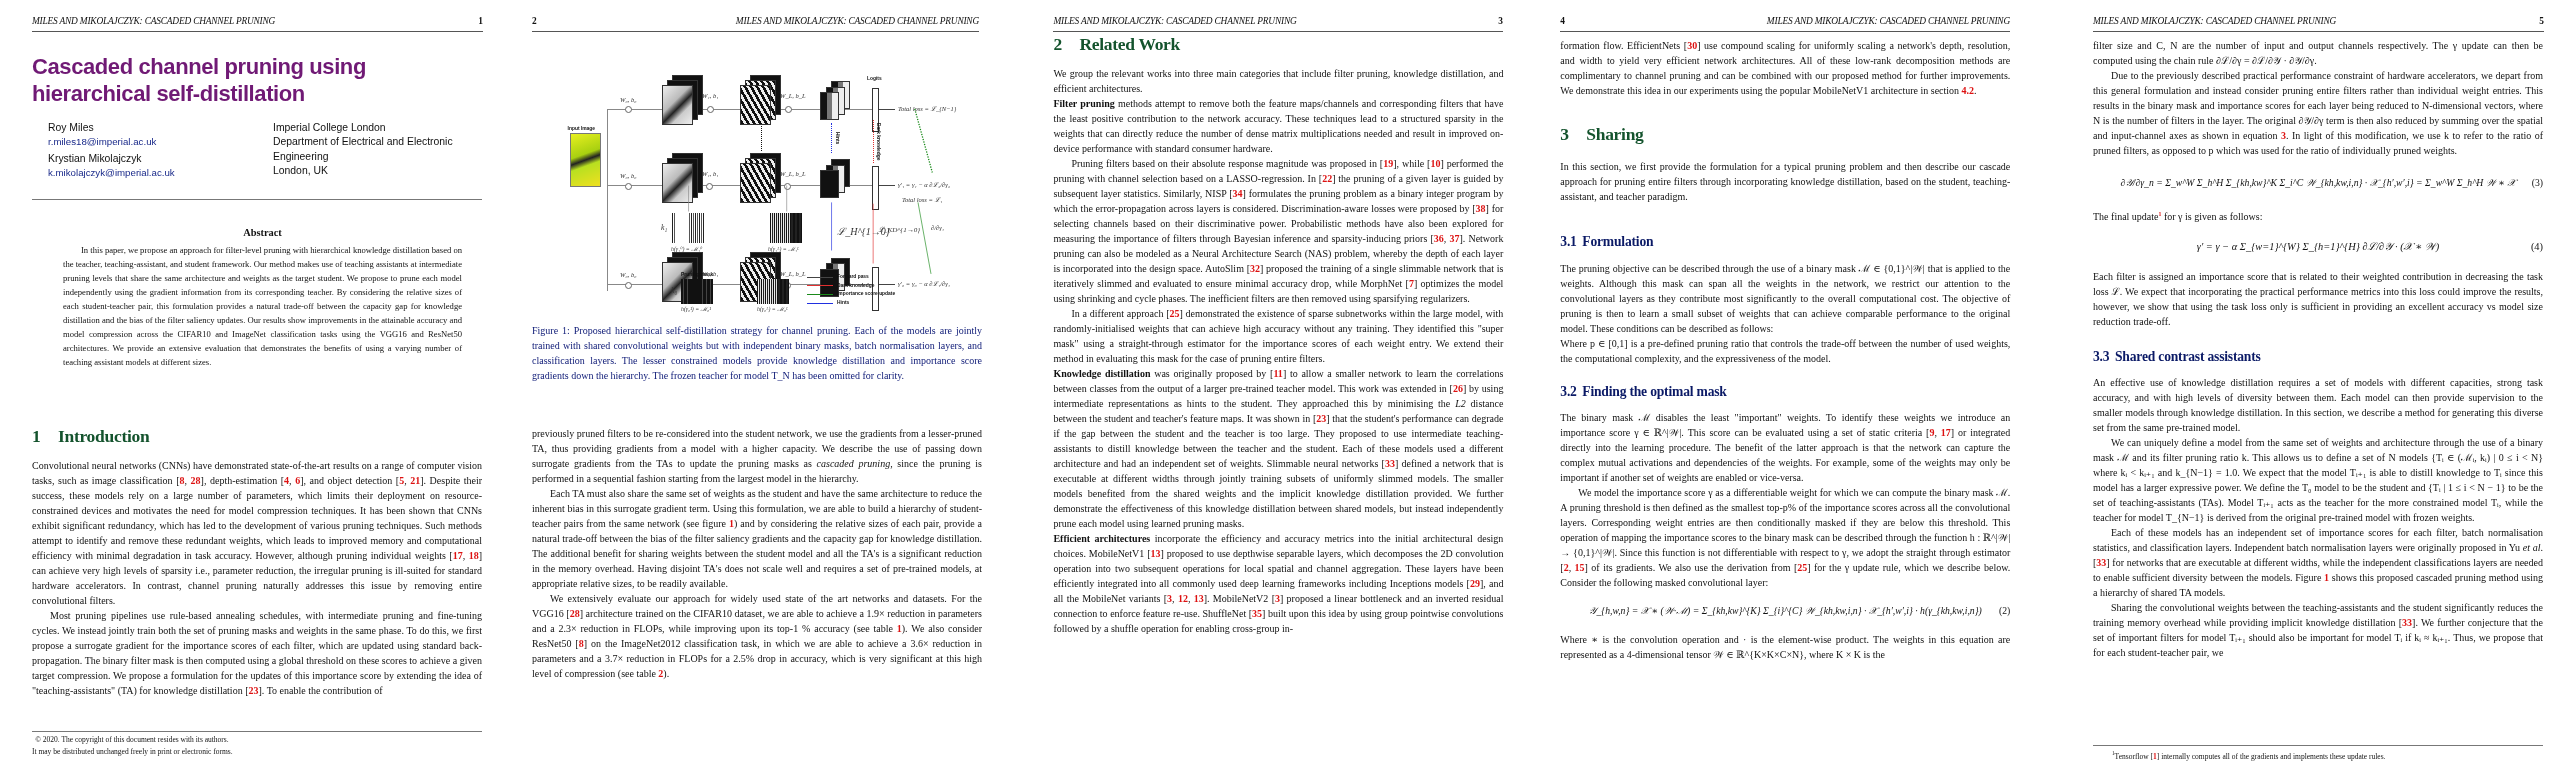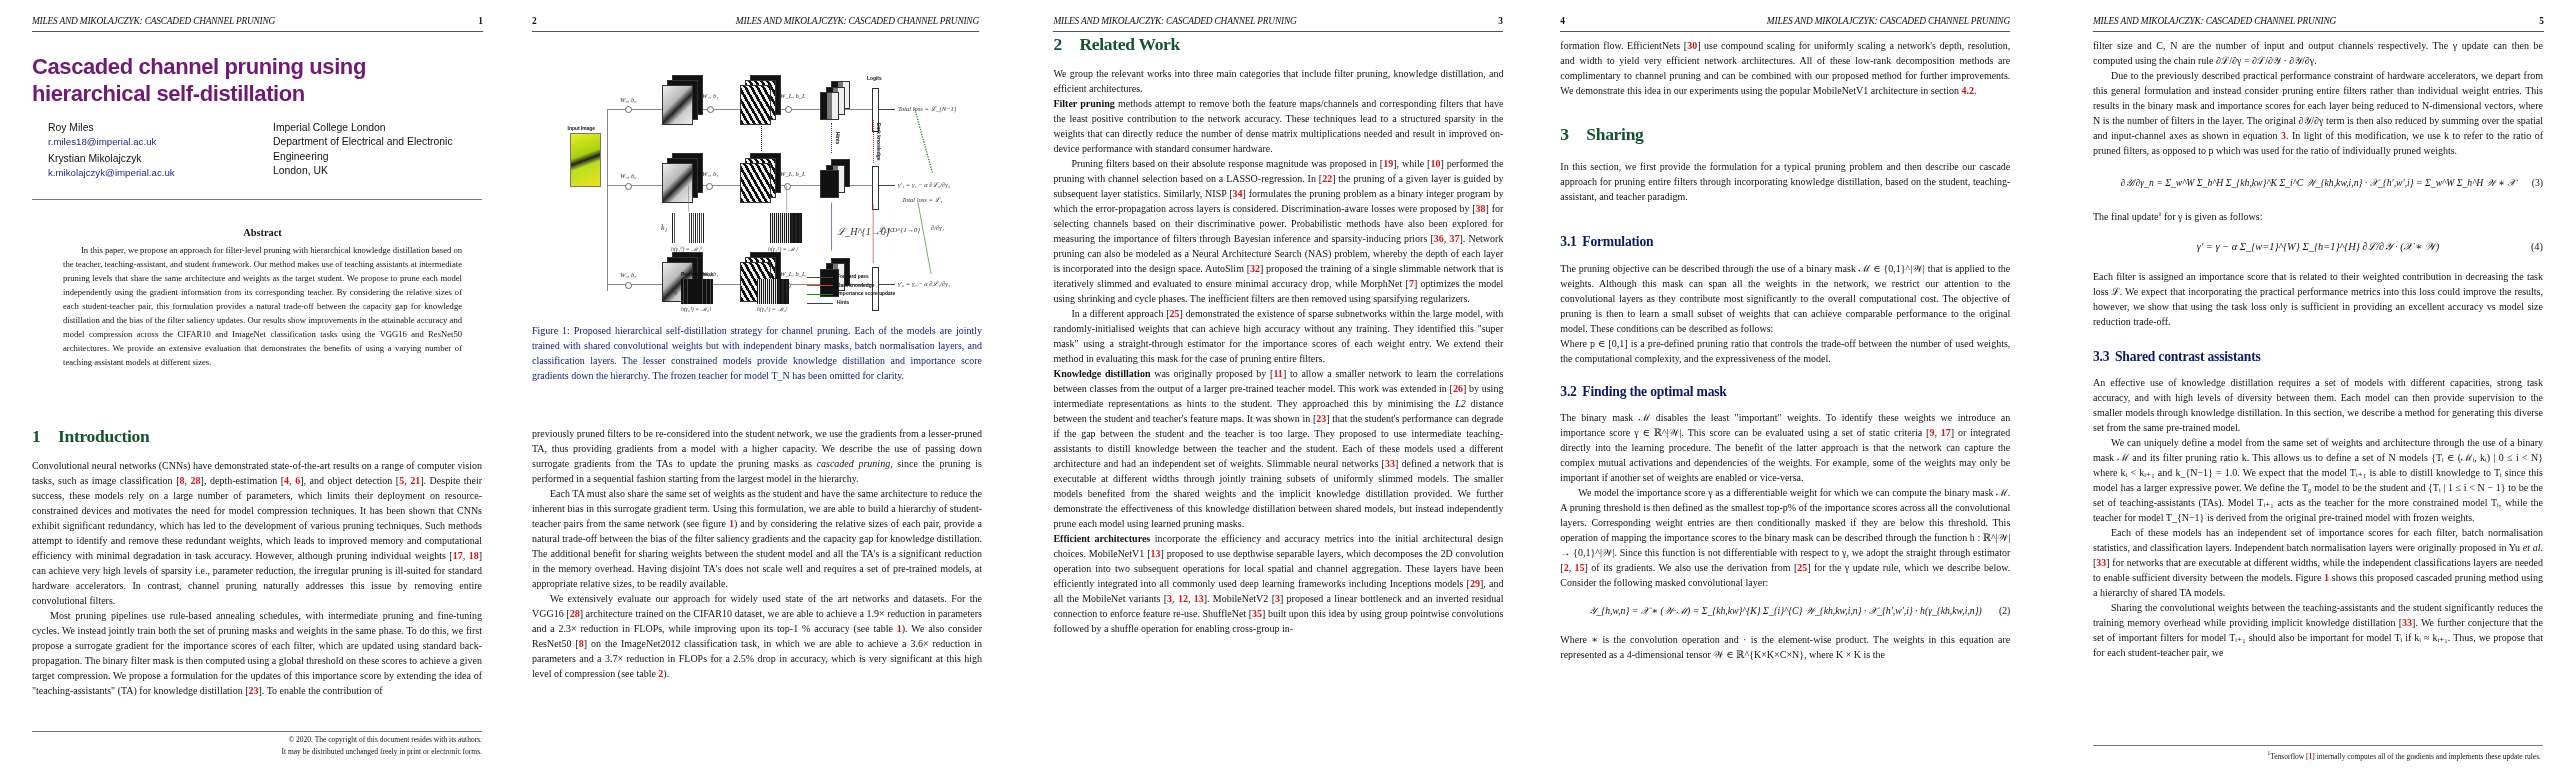--- a/index.html
+++ b/index.html
@@ -23,21 +23,21 @@
   h2.sec { font-family:"Liberation Serif", serif; color:#14532d; font-weight:bold;
            font-size:17.5px; margin:0; letter-spacing:-0.3px; }
   h2.sec .n { display:inline-block; width:26px; }
   h3.sub { font-family:"Liberation Serif", serif; color:#0b1a66; font-weight:bold;
            font-size:13.6px; margin:0; letter-spacing:-0.2px; }
   h3.sub .n { display:inline-block; width:22px; }
   .authors { font-family:"Liberation Sans", sans-serif; font-size:10.4px; line-height:14.3px; }
   .authors .mail { color:#1a2a8a; font-size:9.7px; }
   .abs-title { text-align:center; font-weight:bold; font-size:10.4px; }
   .abs p { font-size:8.6px; line-height:14px; }
-  .foot { font-size:7.5px; line-height:11.7px;text-align:right; }
+  .foot { font-size:7.5px; line-height:11.7px; }
   .eq { position:relative; font-size:10.4px; font-style:italic; text-align:center; height:34px; line-height:34px; }
   .eq .eqn { position:absolute; right:0; top:0; font-style:normal; }
   .caption { color:#14207a; font-size:10px; line-height:15px; text-align:justify; }
   
   .fig { position:absolute; left:39px; top:36px; width:416px; height:260px; }
   .fmap { position:absolute; width:29px; height:38px; border:0.6px solid #333; }
   .fmap.a { background:linear-gradient(135deg,#eee 0%,#bbb 40%,#222 55%,#ccc 70%,#eee 100%); }
   .fmap.b { background:repeating-linear-gradient(60deg,#111 0 2.6px,#eee 2.6px 5.2px); }
   .fmap.c { background:#111; }
   .fmap.d { background:linear-gradient(90deg,#111 0 33%,#777 33% 66%,#eee 66%); }

